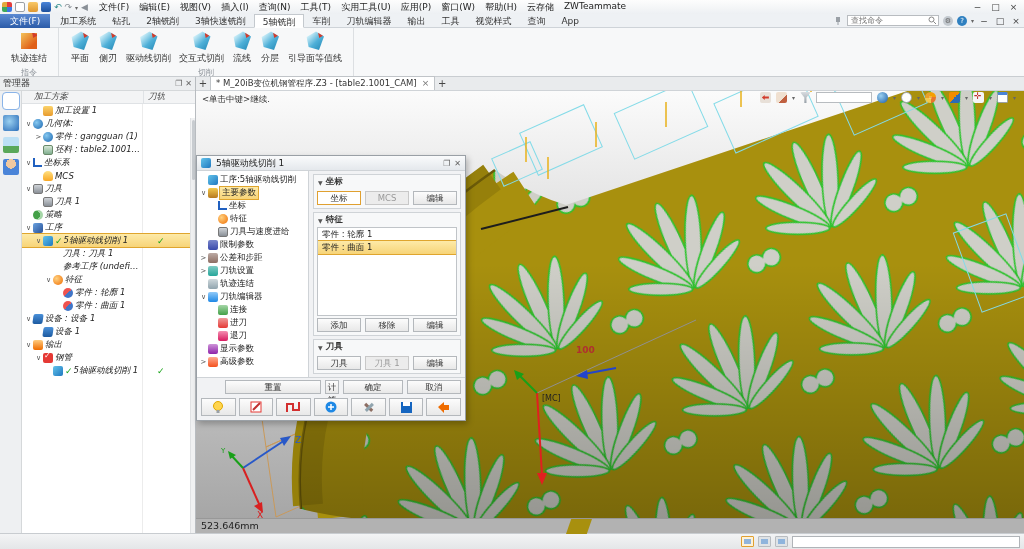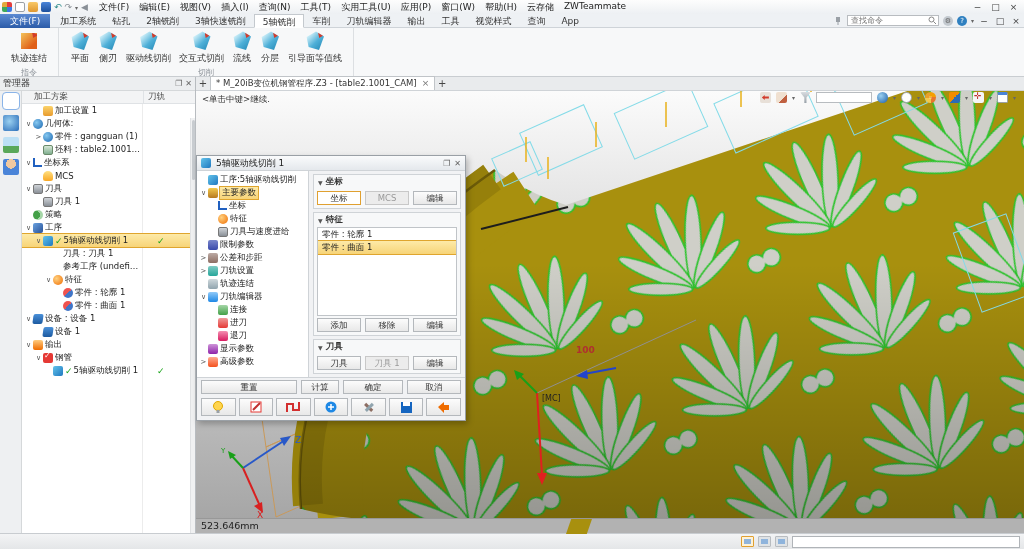--- a/index.html
+++ b/index.html
@@ -46,21 +46,21 @@
   #mgr-header{height:14px;background:#eceef0;border-bottom:1px solid #d5d8da;display:flex;align-items:center;font-size:9px;color:#333;padding:0 3px;}
   #mgr-header .hbtns{margin-left:auto;display:flex;gap:3px;color:#666;font-size:8px;}
   #mgr-body{flex:1;display:flex;min-height:0;}
   #mgr-strip{width:22px;background:#eef0f2;border-right:1px solid #d5d8da;display:flex;flex-direction:column;align-items:center;padding-top:2px;gap:6px;}
   .stripic{width:16px;height:16px;border-radius:2px;}
   .stripic.sel{outline:1px solid #8ab4e8;background:#fff;}
   .si-cam{background:conic-gradient(#e86060 0 30%,#f2c94c 0 55%,#48a860 0 80%,#4a84d8 0);border-radius:3px;}
   .si-web{background:radial-gradient(circle at 40% 40%,#9ad0f0,#2a6cb8);}
   .si-img{background:linear-gradient(#bde0f5 55%,#5aa85a 55%);position:relative;}
   .si-usr{background:radial-gradient(circle at 50% 30%,#f0c8a0 35%,#4a84d8 36%);}
-  #mgr-tree-wrap{flex:1;position:relative;display:flex;flex-direction:column;min-width:0;}
+  #mgr-tree-wrap{flex:1;position:relative;display:flex;flex-direction:column;min-width:0;font-style:italic;}
   #mgr-cols{height:13px;display:flex;background:#f3f4f5;border-bottom:1px solid #dfe2e5;font-size:8.5px;color:#444;}
   #mgr-cols .c1{flex:1;padding-left:12px;}
   #mgr-cols .c2{width:52px;border-left:1px solid #dfe2e5;padding-left:4px;}
   #mgr-tree{flex:1;overflow:hidden;position:relative;}
   #mgr-colsep{position:absolute;top:0;bottom:0;right:52px;width:1px;background:#ececec;}
   .trow{height:13px;display:flex;align-items:center;font-size:8.5px;color:#222;white-space:nowrap;position:relative;}
   .trow.sel{background:linear-gradient(#fdeaa8,#f7d478);outline:1px solid #dfa52e;}
   .tpad{display:inline-block;height:1px;}
   .tchev{width:9px;text-align:center;color:#555;font-size:7px;flex:none;}
   .tic{width:10px;height:10px;border-radius:2px;margin-right:2px;flex:none;position:relative;}
@@ -135,21 +135,21 @@
   .sect-h .tri{font-size:6px;color:#555;}
   .btnrow{display:flex;gap:4px;padding:2px 3px 3px;}
   .dbtn{flex:1;height:14px;font-size:8.5px;color:#333;background:linear-gradient(#fcfcfc,#e8e8e8);border:1px solid #b4b8bc;text-align:center;line-height:13px;}
   .dbtn.primary{background:#fff;border:1px solid #e0a030;}
   .dbtn.disabled{background:#ececec;color:#999;border:1px solid #c8c8c8;}
   #feature-list{height:110px;background:#fff;border:1px solid #c0c4c8;margin:0 3px;overflow:hidden;}
   .fitem{height:13px;font-size:8.5px;color:#222;padding:0 4px;line-height:13px;}
   .fitem.sel{background:linear-gradient(#fdeaa8,#f7d478);outline:1px solid #dfa52e;}
   #dlg-footer{border-top:1px solid #cfd3d7;display:flex;gap:4px;padding:2px 4px;}
   #dlg-footer .dbtn{height:14px;}
-  .w-reset{flex:0 0 96px;}.w-calc{flex:1;}.w-ok{flex:0 0 60px;}.w-cancel{flex:0 0 54px;}
+  .w-reset{flex:0 0 96px;margin-left:24px;}.w-calc{flex:1;}.w-ok{flex:0 0 60px;}.w-cancel{flex:0 0 54px;}
   #dlg-icons{display:flex;gap:3px;padding:2px 4px 4px;}
   .ibtn{flex:1;height:18px;background:linear-gradient(#fcfcfc,#e8e8e8);border:1px solid #b4b8bc;display:flex;align-items:center;justify-content:center;}
   
   #statusbar{height:16px;background:linear-gradient(#f3f4f5,#e4e6e8);border-top:1px solid #c8ccd0;display:flex;align-items:center;font-size:8px;color:#555;padding:0 4px;}
   #status-right{margin-left:auto;display:flex;align-items:center;gap:4px;}
   .schip{width:13px;height:11px;border-radius:1px;background:#dfe3e6;border:1px solid #b8bcc0;position:relative;}
   .schip::after{content:"";position:absolute;left:2px;top:2px;right:2px;bottom:2px;background:#8fb4dc;}
   .schip.sel{border:1px solid #e0a030;background:#fdf2d8;}
   #status-input{width:228px;height:12px;border:1px solid #b0b4b8;background:#fff;font-size:8px;padding:0 3px;}
   svg text{font-family:"DejaVu Sans","Liberation Sans",sans-serif;}

